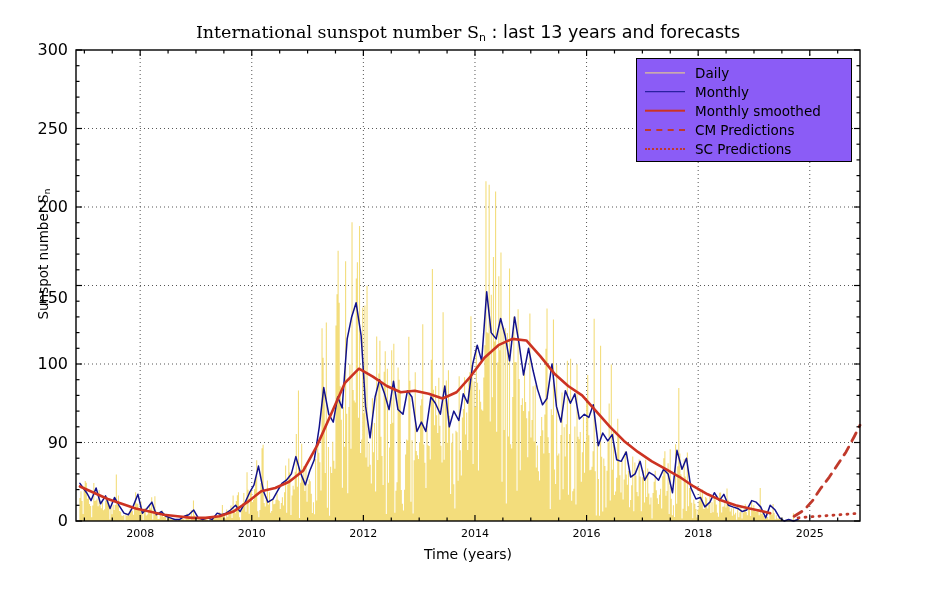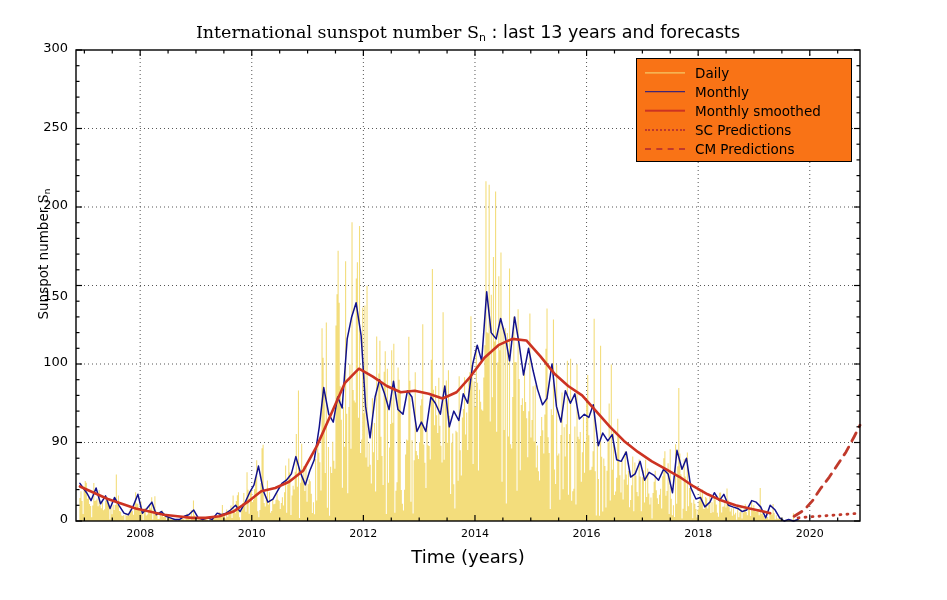--- a/index.html
+++ b/index.html
@@ -20,40 +20,40 @@
   .ylabel{
     position:absolute;left:-82px;top:246px;width:250px;
     text-align:center;font-size:13.5px;color:#000;
     transform:rotate(-90deg);transform-origin:center center;
     white-space:nowrap;
   }
   .ylabel .sn{font-family:"DejaVu Serif","Liberation Serif",serif;}
   .ylabel sub{font-size:9px;vertical-align:baseline;position:relative;top:2px;}
   .xlabel{
     position:absolute;left:76px;top:546px;width:784px;
-    text-align:center;font-size:18px;color:#000;white-space:nowrap;
+    text-align:center;font-size:14px;color:#000;white-space:nowrap;
   }
   .ytick{
     position:absolute;right:0;width:40px;text-align:right;
-    font-size:13px;color:#000;
+    font-size:16px;color:#000;
   }
   .xtick{
     position:absolute;width:70px;text-align:center;
     font-size:11px;color:#000;
   }
   .credit{
     position:absolute;left:0;top:578px;width:947px;
     text-align:center;font-size:13px;color:#000;
     font-family:"DejaVu Serif","Liberation Serif",serif;
     white-space:nowrap;
   }
   .creditinner{display:inline-block;padding-left:24px;}
   #legend{
     position:absolute;left:636px;top:58px;width:216px;height:104px;
-    background:#f97316;border:1.2px solid #000;box-sizing:border-box;
+    background:#8b5cf6;border:1.2px solid #000;box-sizing:border-box;
     padding:4px 6px 4px 6px;
   }
   .lgrow{display:flex;align-items:center;height:19px;}
   .lgswatch{width:44px;height:14px;position:relative;flex:0 0 44px;}
   .lgswatch i{
     position:absolute;left:2px;right:2px;top:50%;
     transform:translateY(-50%);display:block;
   }
   .lglabel{font-size:13.5px;color:#000;padding-left:8px;white-space:nowrap;}
   svg{display:block;}
@@ -225,21 +225,21 @@
       <div class="ytick" style="top: 118.5px; left: 28px; width: 40px;">250</div>
       <div class="ytick" style="top: 40px; left: 28px; width: 40px;">300</div>
     </div>
   <div id="xtick-layer">
       <div class="xtick" style="left: 105.171px; top: 527px;">2008</div>
       <div class="xtick" style="left: 216.772px; top: 527px;">2010</div>
       <div class="xtick" style="left: 328.374px; top: 527px;">2012</div>
       <div class="xtick" style="left: 439.975px; top: 527px;">2014</div>
       <div class="xtick" style="left: 551.577px; top: 527px;">2016</div>
       <div class="xtick" style="left: 663.178px; top: 527px;">2018</div>
-      <div class="xtick" style="left: 774.779px; top: 527px;">2020</div>
+      <div class="xtick" style="left: 774.779px; top: 527px;">2025</div>
     </div>
 
   <div id="legend">
       <div class="lgrow">
         <span class="lgswatch">
           <i style="height: 1.2px; background: rgb(243, 221, 124);"></i>
         </span>
         <span class="lglabel">Daily</span>
       </div>
       <div class="lgrow">
@@ -249,25 +249,25 @@
         <span class="lglabel">Monthly</span>
       </div>
       <div class="lgrow">
         <span class="lgswatch">
           <i style="height: 2.6px; background: rgb(204, 51, 34);"></i>
         </span>
         <span class="lglabel">Monthly smoothed</span>
       </div>
       <div class="lgrow">
         <span class="lgswatch">
+          <i style="height: 0px; border-top: 2.6px dashed rgb(192, 57, 43);"></i>
+        </span>
+        <span class="lglabel">CM Predictions</span>
+      </div>
+      <div class="lgrow">
+        <span class="lgswatch">
           <i style="height: 0px; border-top: 2.6px dotted rgb(192, 57, 43);"></i>
         </span>
         <span class="lglabel">SC Predictions</span>
       </div>
-      <div class="lgrow">
-        <span class="lgswatch">
-          <i style="height: 0px; border-top: 2.6px dashed rgb(192, 57, 43);"></i>
-        </span>
-        <span class="lglabel">CM Predictions</span>
-      </div>
     </div>
 
 </div>
 
 </body></html>

